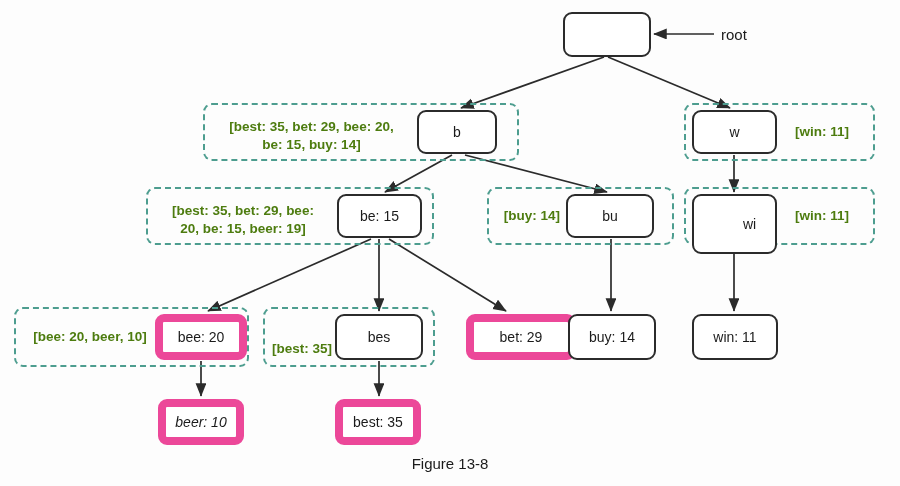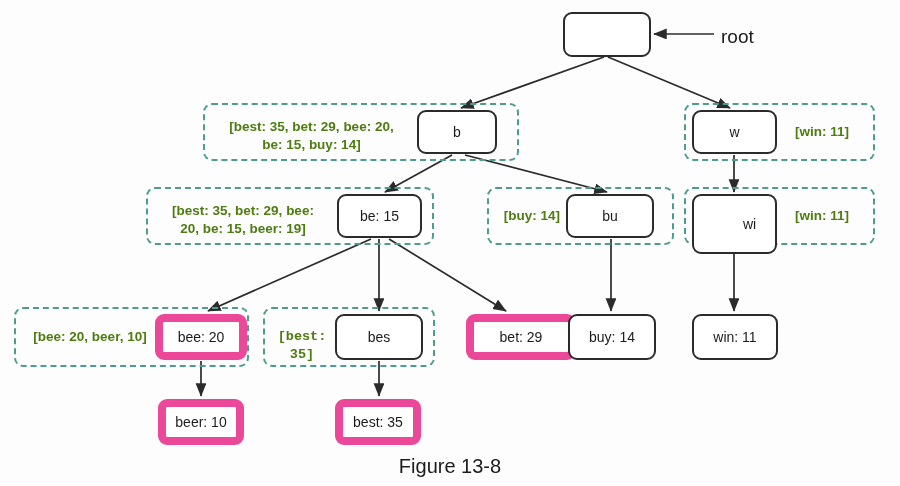--- a/index.html
+++ b/index.html
@@ -57,30 +57,30 @@
     font-size: 13.5px;
     font-weight: bold;
     color: #4d7c0f;
     text-align: center;
     line-height: 1.35;
     z-index: 4;
     white-space: pre-line;
   }
   .rootlabel {
     position: absolute;
-    font-size: 19px;
+    font-size: 15px;
     color: #1b1b1b;
     z-index: 4;
   }
   .caption {
     position: absolute;
     width: 900px;
     left: 0;
     text-align: center;
-    font-size: 20px;
+    font-size: 15px;
     color: #1b1b1b;
     z-index: 4;
   }
 </style>
 </head>
 <body>
 
 <div id="figure">
 
   <svg id="edges" viewBox="0 0 900 486">
@@ -120,32 +120,32 @@
       <div class="node dark" style="left: 417px; top: 110px; width: 80px; height: 44px;">b</div>
       <div class="node dark" style="left: 692px; top: 110px; width: 85px; height: 44px;">w</div>
       <div class="node dark" style="left: 337px; top: 194px; width: 85px; height: 44px;">be: 15</div>
       <div class="node dark" style="left: 566px; top: 194px; width: 88px; height: 44px;">bu</div>
       <div class="node dark" style="left: 692px; top: 194px; width: 85px; height: 60px; padding-left: 30px;">wi</div>
       <div class="node teal" style="left: 155px; top: 314px; width: 92px; height: 46px;">bee: 20</div>
       <div class="node dark" style="left: 335px; top: 314px; width: 88px; height: 46px;">bes</div>
       <div class="node teal" style="left: 466px; top: 314px; width: 110px; height: 46px;">bet: 29</div>
       <div class="node dark" style="left: 568px; top: 314px; width: 88px; height: 46px;">buy: 14</div>
       <div class="node dark" style="left: 692px; top: 314px; width: 86px; height: 46px;">win: 11</div>
-      <div class="node teal" style="left: 158px; top: 399px; width: 86px; height: 46px;">beer: 10</div>
+      <div class="node teal" style="left: 158px; top: 399px; width: 86px; height: 46px; font-style: italic;">beer: 10</div>
       <div class="node teal" style="left: 335px; top: 399px; width: 86px; height: 46px;">best: 35</div>
     </div>
   <div id="annot-layer">
       <div class="annot" style="left: 209px; top: 118px; width: 205px;">[best: 35, bet: 29, bee: 20,
 be: 15, buy: 14]</div>
       <div class="annot" style="left: 777px; top: 123px; width: 90px;">[win: 11]</div>
       <div class="annot" style="left: 152px; top: 202px; width: 182px;">[best: 35, bet: 29, bee:
 20, be: 15, beer: 19]</div>
       <div class="annot" style="left: 494px; top: 207px; width: 76px;">[buy: 14]</div>
       <div class="annot" style="left: 777px; top: 207px; width: 90px;">[win: 11]</div>
       <div class="annot" style="left: 20px; top: 328px; width: 140px;">[bee: 20, beer, 10]</div>
-      <div class="annot" style="left: 266px; top: 328px; width: 72px; font-family: Liberation Mono, monospace;">[best: 35]</div>
+      <div class="annot" style="left: 266px; top: 340px; width: 72px;">[best: 35]</div>
     </div>
 
   <div class="rootlabel" style="left: 721px; top: 26px;">root</div>
 
   <div class="caption" style="top: 455px;">Figure 13-8</div>
 
 </div>
 
 </body></html>

